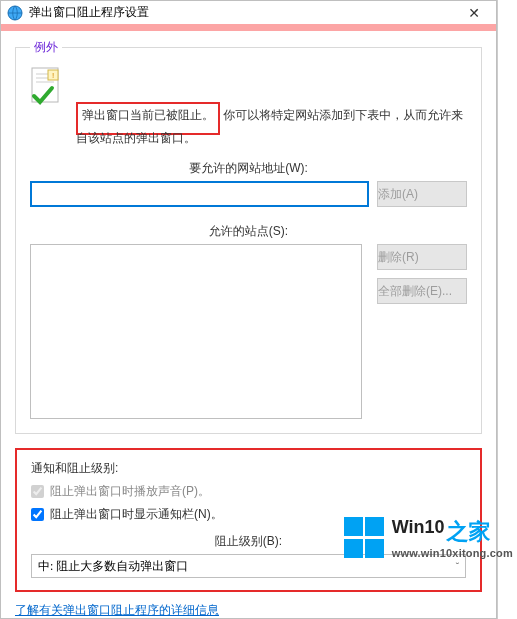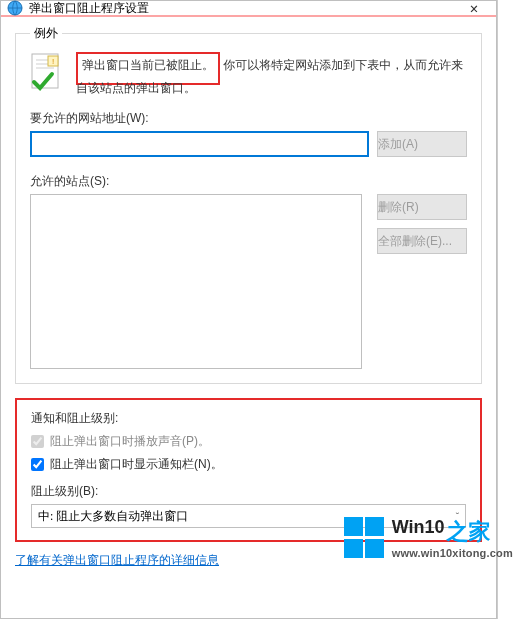--- a/index.html
+++ b/index.html
@@ -18,26 +18,25 @@
     position: absolute;
     top: 0; left: 0;
     width: 497px;
     height: 619px;
     background: #ffffff;
     border: 1px solid #bfbfbf;
     display: flex;
     flex-direction: column;
   }
   .titlebar {
-    height: 16px;
+    height: 30px;
     display: flex;
     align-items: center;
-    border-bottom: 2px solid #fca5a5;
+    border-bottom: 7px solid #fca5a5;
     padding-left: 6px;
-    font-family: Liberation Mono, monospace;
   }
   .title-icon {
     width: 16px; height:16px;
     margin-right: 6px;
   }
   .title-text {
     flex: 1;
     font-size: 12px;
   }
   .close-btn {
@@ -57,41 +56,42 @@
     flex-direction: column;
   }
   fieldset.exceptions {
     border: 1px solid #d9d9d9;
     padding: 10px 14px 14px 14px;
     margin: 0;
   }
   fieldset legend {
     padding: 0 4px;
     font-size: 12px;
-    color:#000000;
+    color:#6d28d9;
   }
   .intro-row {
     display:flex;
     gap: 12px;
     align-items:flex-start;
     margin-bottom: 12px;
   }
   .doc-icon { flex: 0 0 34px; }
   .intro-text {
     flex:1;
     line-height: 1.6;
     color:#333;
   }
   .highlight-box-intro {
     border: 2px solid #e52a2a;
     display:inline-block;
     padding: 2px 4px 8px 4px;
     margin-bottom: -6px;
-  }
-  .label { margin: 6px 0 4px 0; color:#333; }
+    margin-top: 36px;
+  }
+  .label { margin: 6px 0 4px 0; color:#333;text-align:center; }
   .row { display:flex; gap:8px; align-items:stretch; }
   .row.addr { margin-bottom: 16px; }
   .addr-input {
     flex:1;
     height: 26px;
     border: 2px solid #0078d7;
     outline:none;
     padding: 2px 4px;
     font-size:12px;
   }

